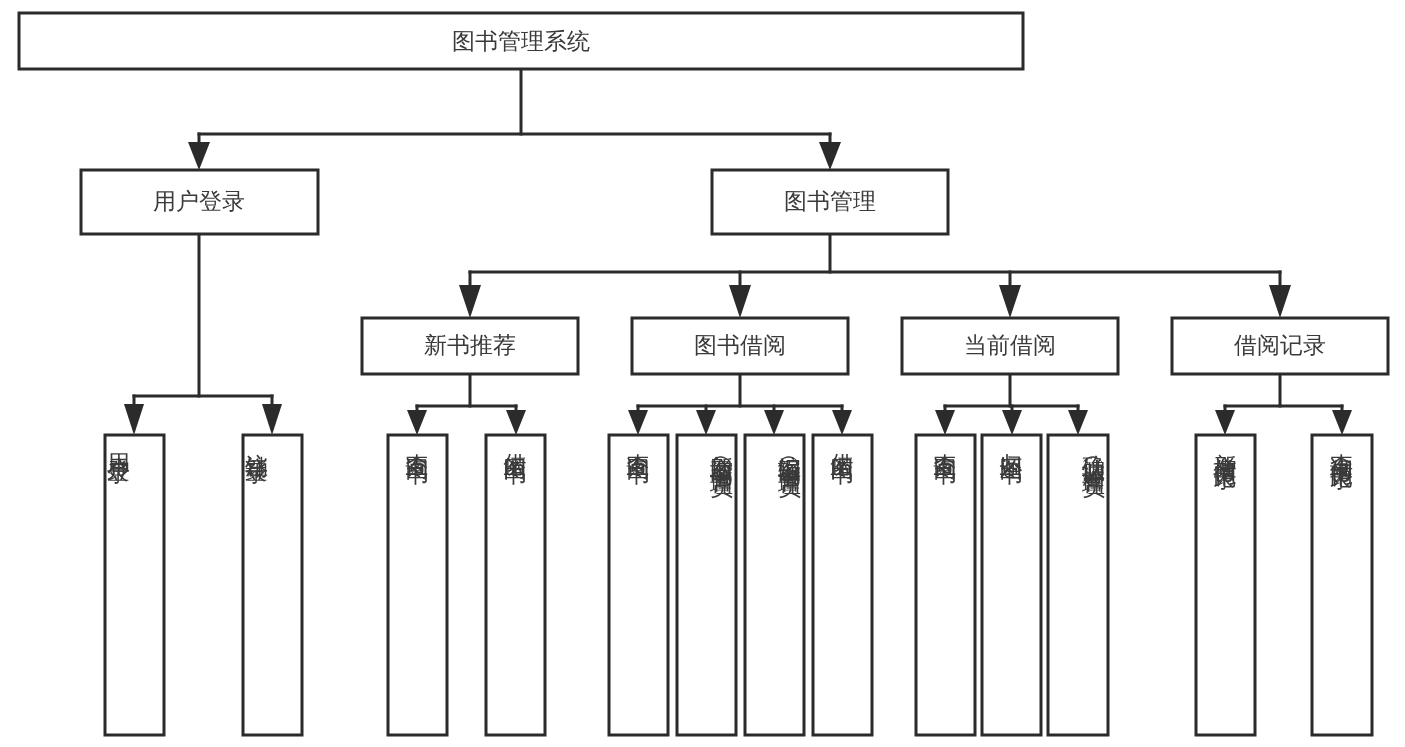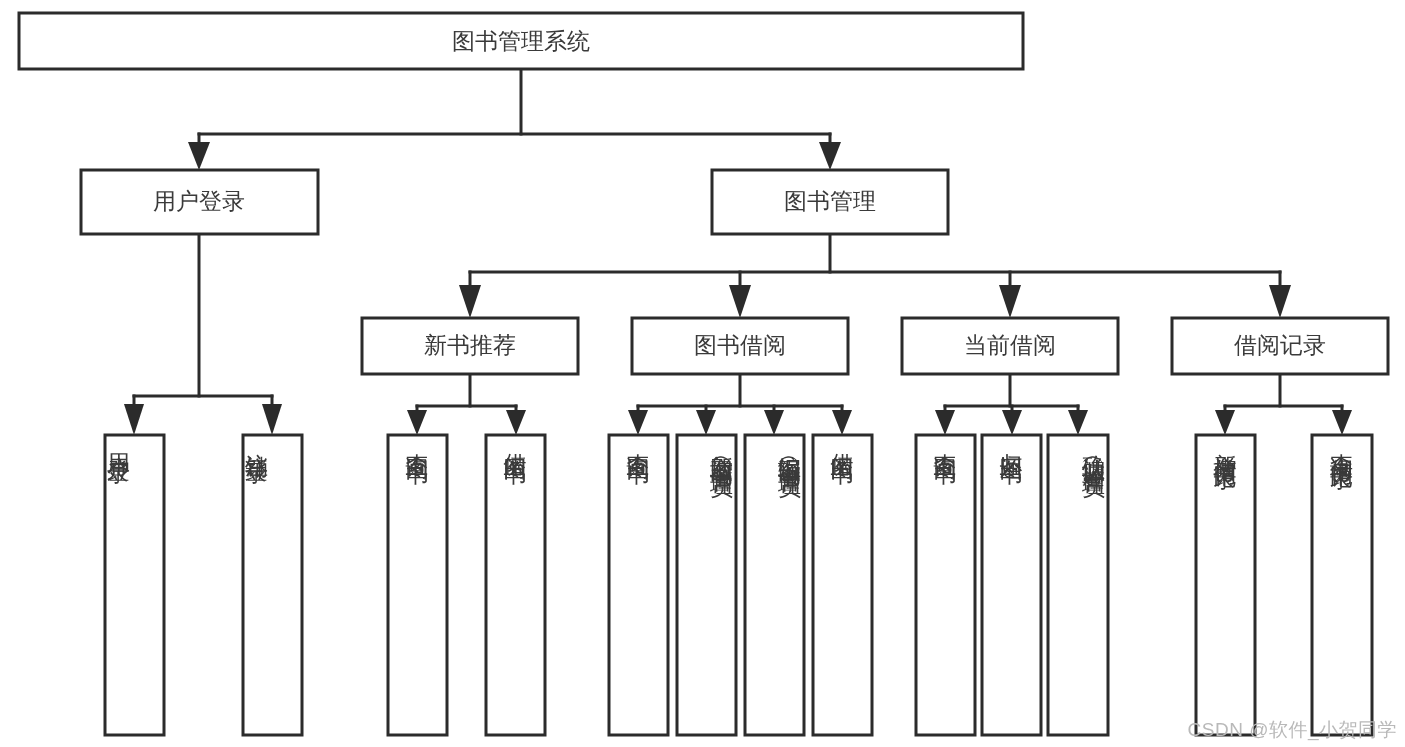--- a/index.html
+++ b/index.html
@@ -210,15 +210,14 @@
   <div class="vtext-holder" style="left:609px;  top:435px; width:59px; height:300px; align-items:center;">查询图书</div>
   <div class="vtext-holder" style="left:677px;  top:435px; width:59px; height:300px; align-items:flex-start; padding-top:2px; box-sizing:border-box;">新增图书（管理员）</div>
   <div class="vtext-holder" style="left:745px;  top:435px; width:59px; height:300px; align-items:flex-start; padding-top:2px; box-sizing:border-box;">编辑图书（管理员）</div>
   <div class="vtext-holder" style="left:813px;  top:435px; width:59px; height:300px; align-items:center;">借阅图书</div>
   <div class="vtext-holder" style="left:916px;  top:435px; width:59px; height:300px; align-items:center;">查询图书</div>
   <div class="vtext-holder" style="left:982px;  top:435px; width:59px; height:300px; align-items:center;">归还图书</div>
   <div class="vtext-holder" style="left:1048px; top:435px; width:60px; height:300px; align-items:flex-start; padding-top:2px; box-sizing:border-box;">确认归还（管理员）</div>
   <div class="vtext-holder" style="left:1196px; top:435px; width:59px; height:300px; align-items:center;">新增借阅记录</div>
   <div class="vtext-holder" style="left:1312px; top:435px; width:60px; height:300px; align-items:center;">查询借阅记录</div>
 
-  <div class="watermark">CSDN @软件_小贺同学</div>
 
 </div>
 
 </body></html>

